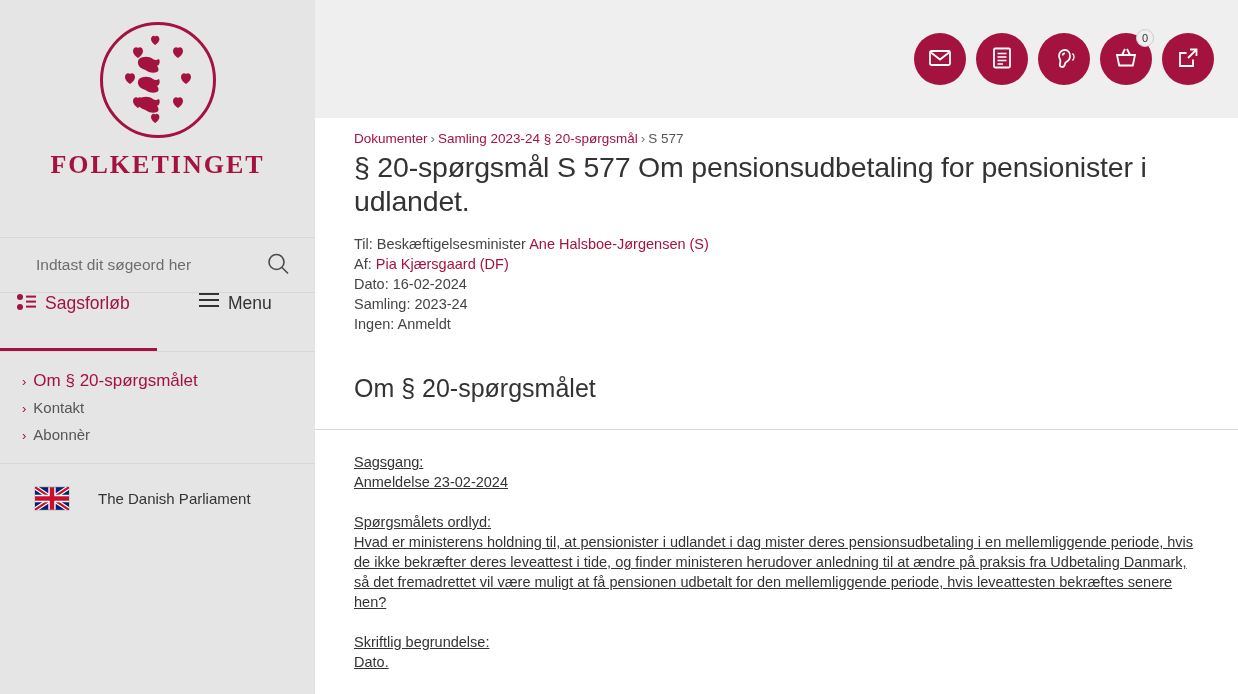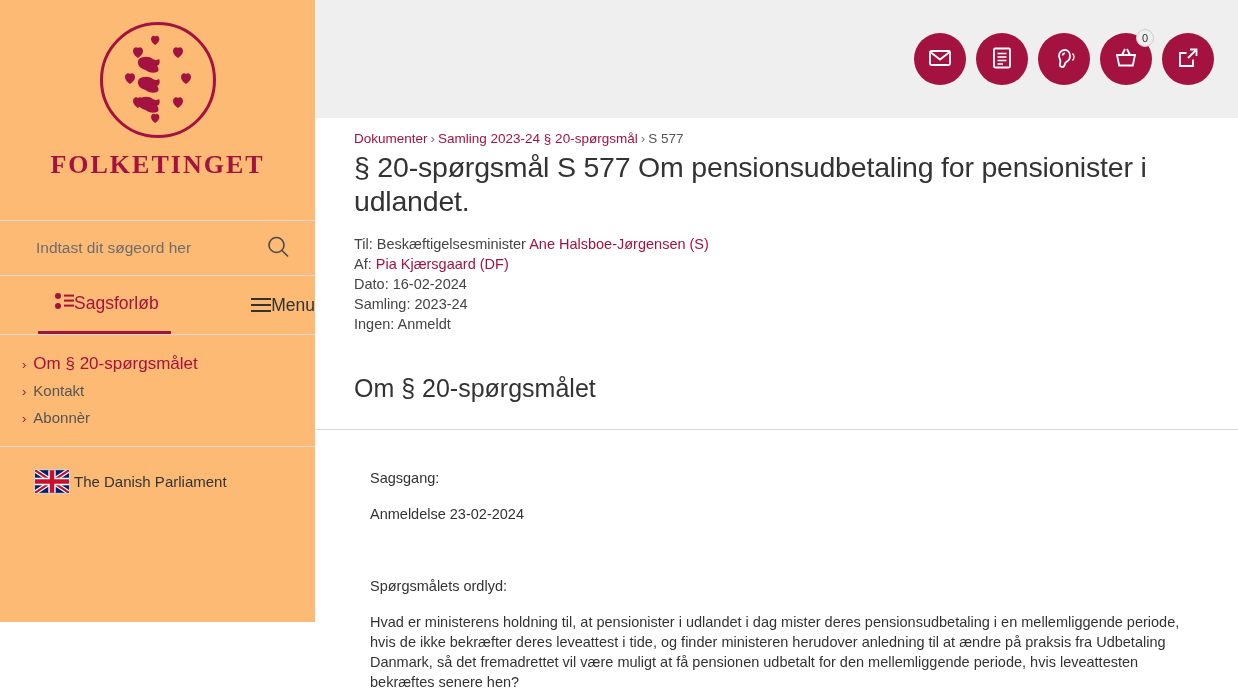--- a/index.html
+++ b/index.html
@@ -17,22 +17,22 @@
   .page {
     position: relative;
     width: 1238px;
     height: 694px;
     display: flex;
   }
 
   
   .sidebar {
     width: 315px;
-    height: 622px;
-    background: #fdba74;
+    height: 694px;
+    background: #e5e5e5;
     box-sizing: border-box;
     position: relative;
     flex: 0 0 315px;
   }
   .logo-wrap {
     padding-top: 22px;
     text-align: center;
   }
   .crest {
     width: 116px;
@@ -47,21 +47,21 @@
   .wordmark {
     margin-top: 12px;
     font-family: "Liberation Serif", serif;
     font-size: 26px;
     letter-spacing: 2px;
     color: #a4123f;
     font-weight: 700;
   }
 
   .search-row {
-    margin-top: 40px;
+    margin-top: 57px;
     height: 56px;
     border-top: 1px solid #d8d8d8;
     border-bottom: 1px solid #d8d8d8;
     display: flex;
     align-items: center;
     padding: 0 20px 0 34px;
     box-sizing: border-box;
   }
   .search-input {
     flex: 1;
@@ -85,25 +85,24 @@
     padding: 0;
   }
 
   .tabs {
     display: flex;
     height: 58px;
     border-bottom: 1px solid #d8d8d8;
   }
   .tab {
     display: flex;
-    align-items: center;
+    gap: 9px;
     font-size: 17.5px;
     cursor: pointer;
     box-sizing: border-box;
-    margin-left: 38px;
   }
   .tab-sagsforlob {
     width: 157px;
     padding-left: 16px;
     color: #a4123f;
     border-bottom: 3px solid #a4123f;
   }
   .tab-menu {
     flex: 1;
     padding-left: 42px;
@@ -139,21 +138,21 @@
     color: #555;
     cursor: pointer;
   }
   .nav-item.active { color: #a4123f; font-size: 17px; }
   .nav-item .chev { color: #a4123f; font-size: 13px; }
   .nav-item.sub { font-size: 15px; }
 
   .lang-row {
     display: flex;
     align-items: center;
-    gap: 4px;
+    gap: 28px;
     padding: 22px 0 0 34px;
     font-size: 15px;
     color: #333;
     cursor: pointer;
   }
   .flag {
     width: 34px;
     height: 23px;
     border: 1px solid #cfcfcf;
     display: block;
@@ -256,21 +255,21 @@
     border-top: 1px solid #d8d8d8;
     margin-left: -39px;
     margin-right: -39px;
   }
   .body-block {
     padding-top: 22px;
     font-size: 14.5px;
     line-height: 20px;
     color: #333;
   }
-  .body-block p { margin: 16px; }
+  .body-block p { margin: 0; text-decoration: underline; }
   .spacer { height: 20px; }
 </style>
 </head>
 <body>
 
 <div class="page">
 
   <aside class="sidebar">
 
     <div class="logo-wrap">

